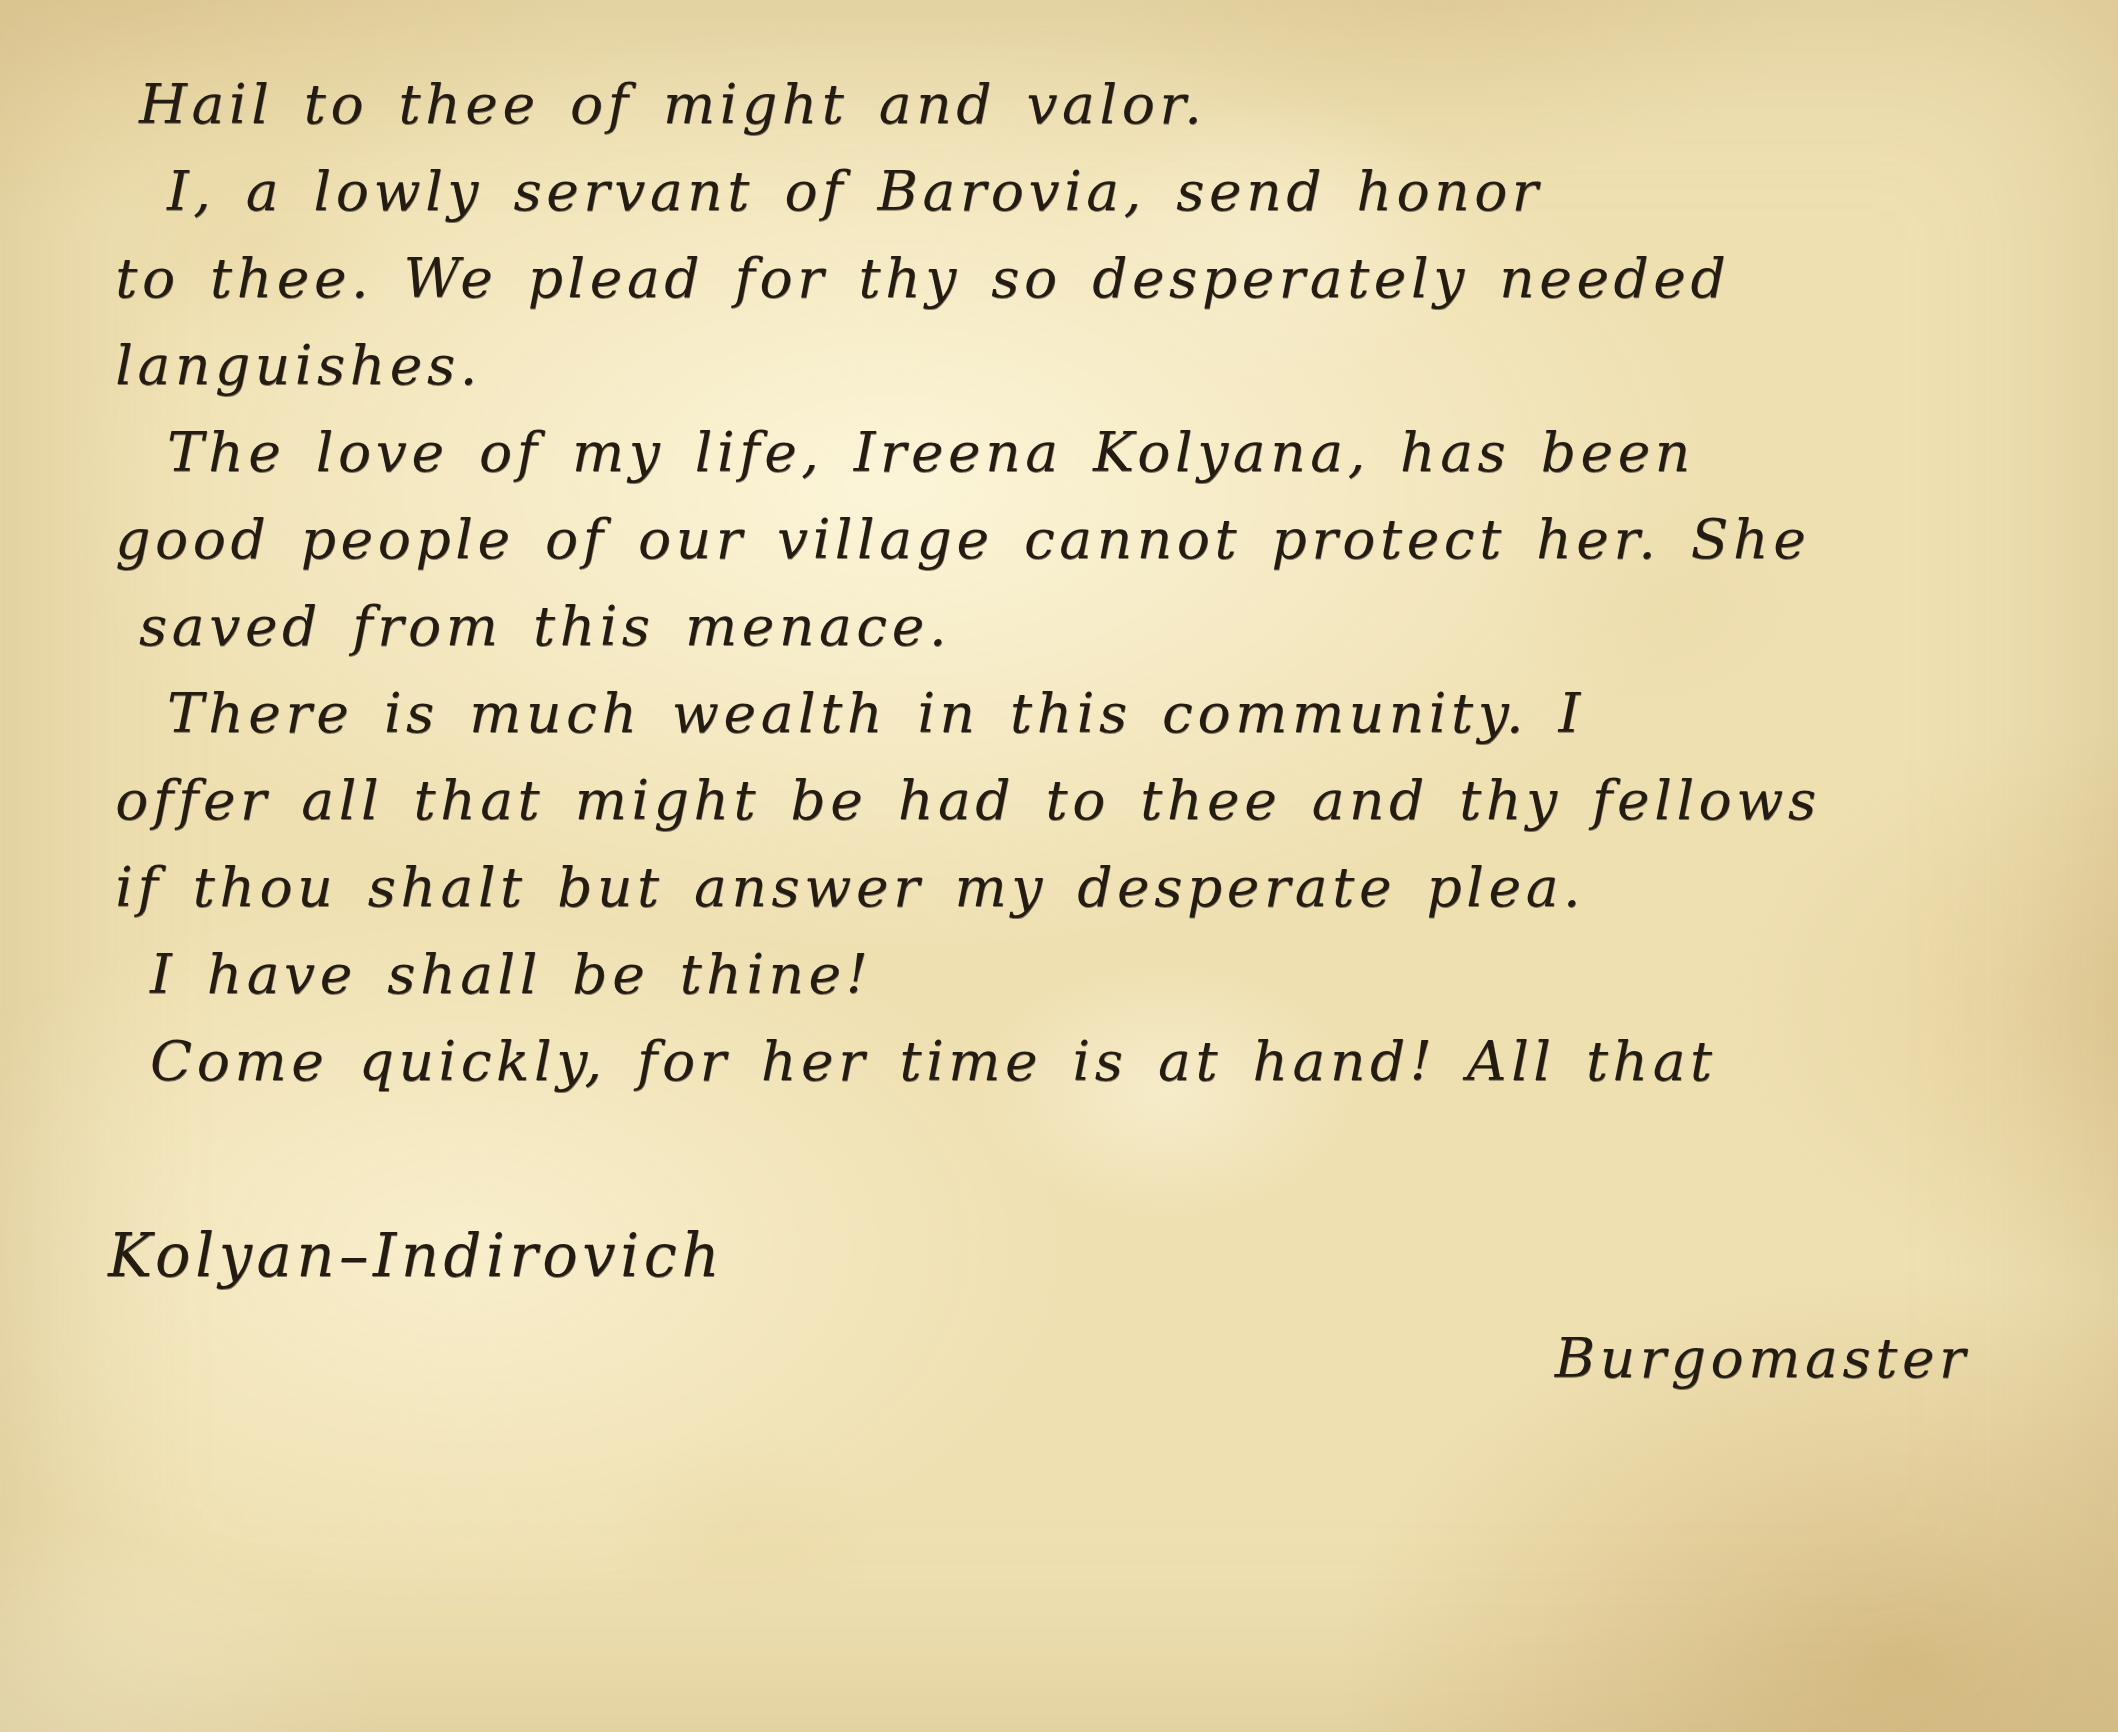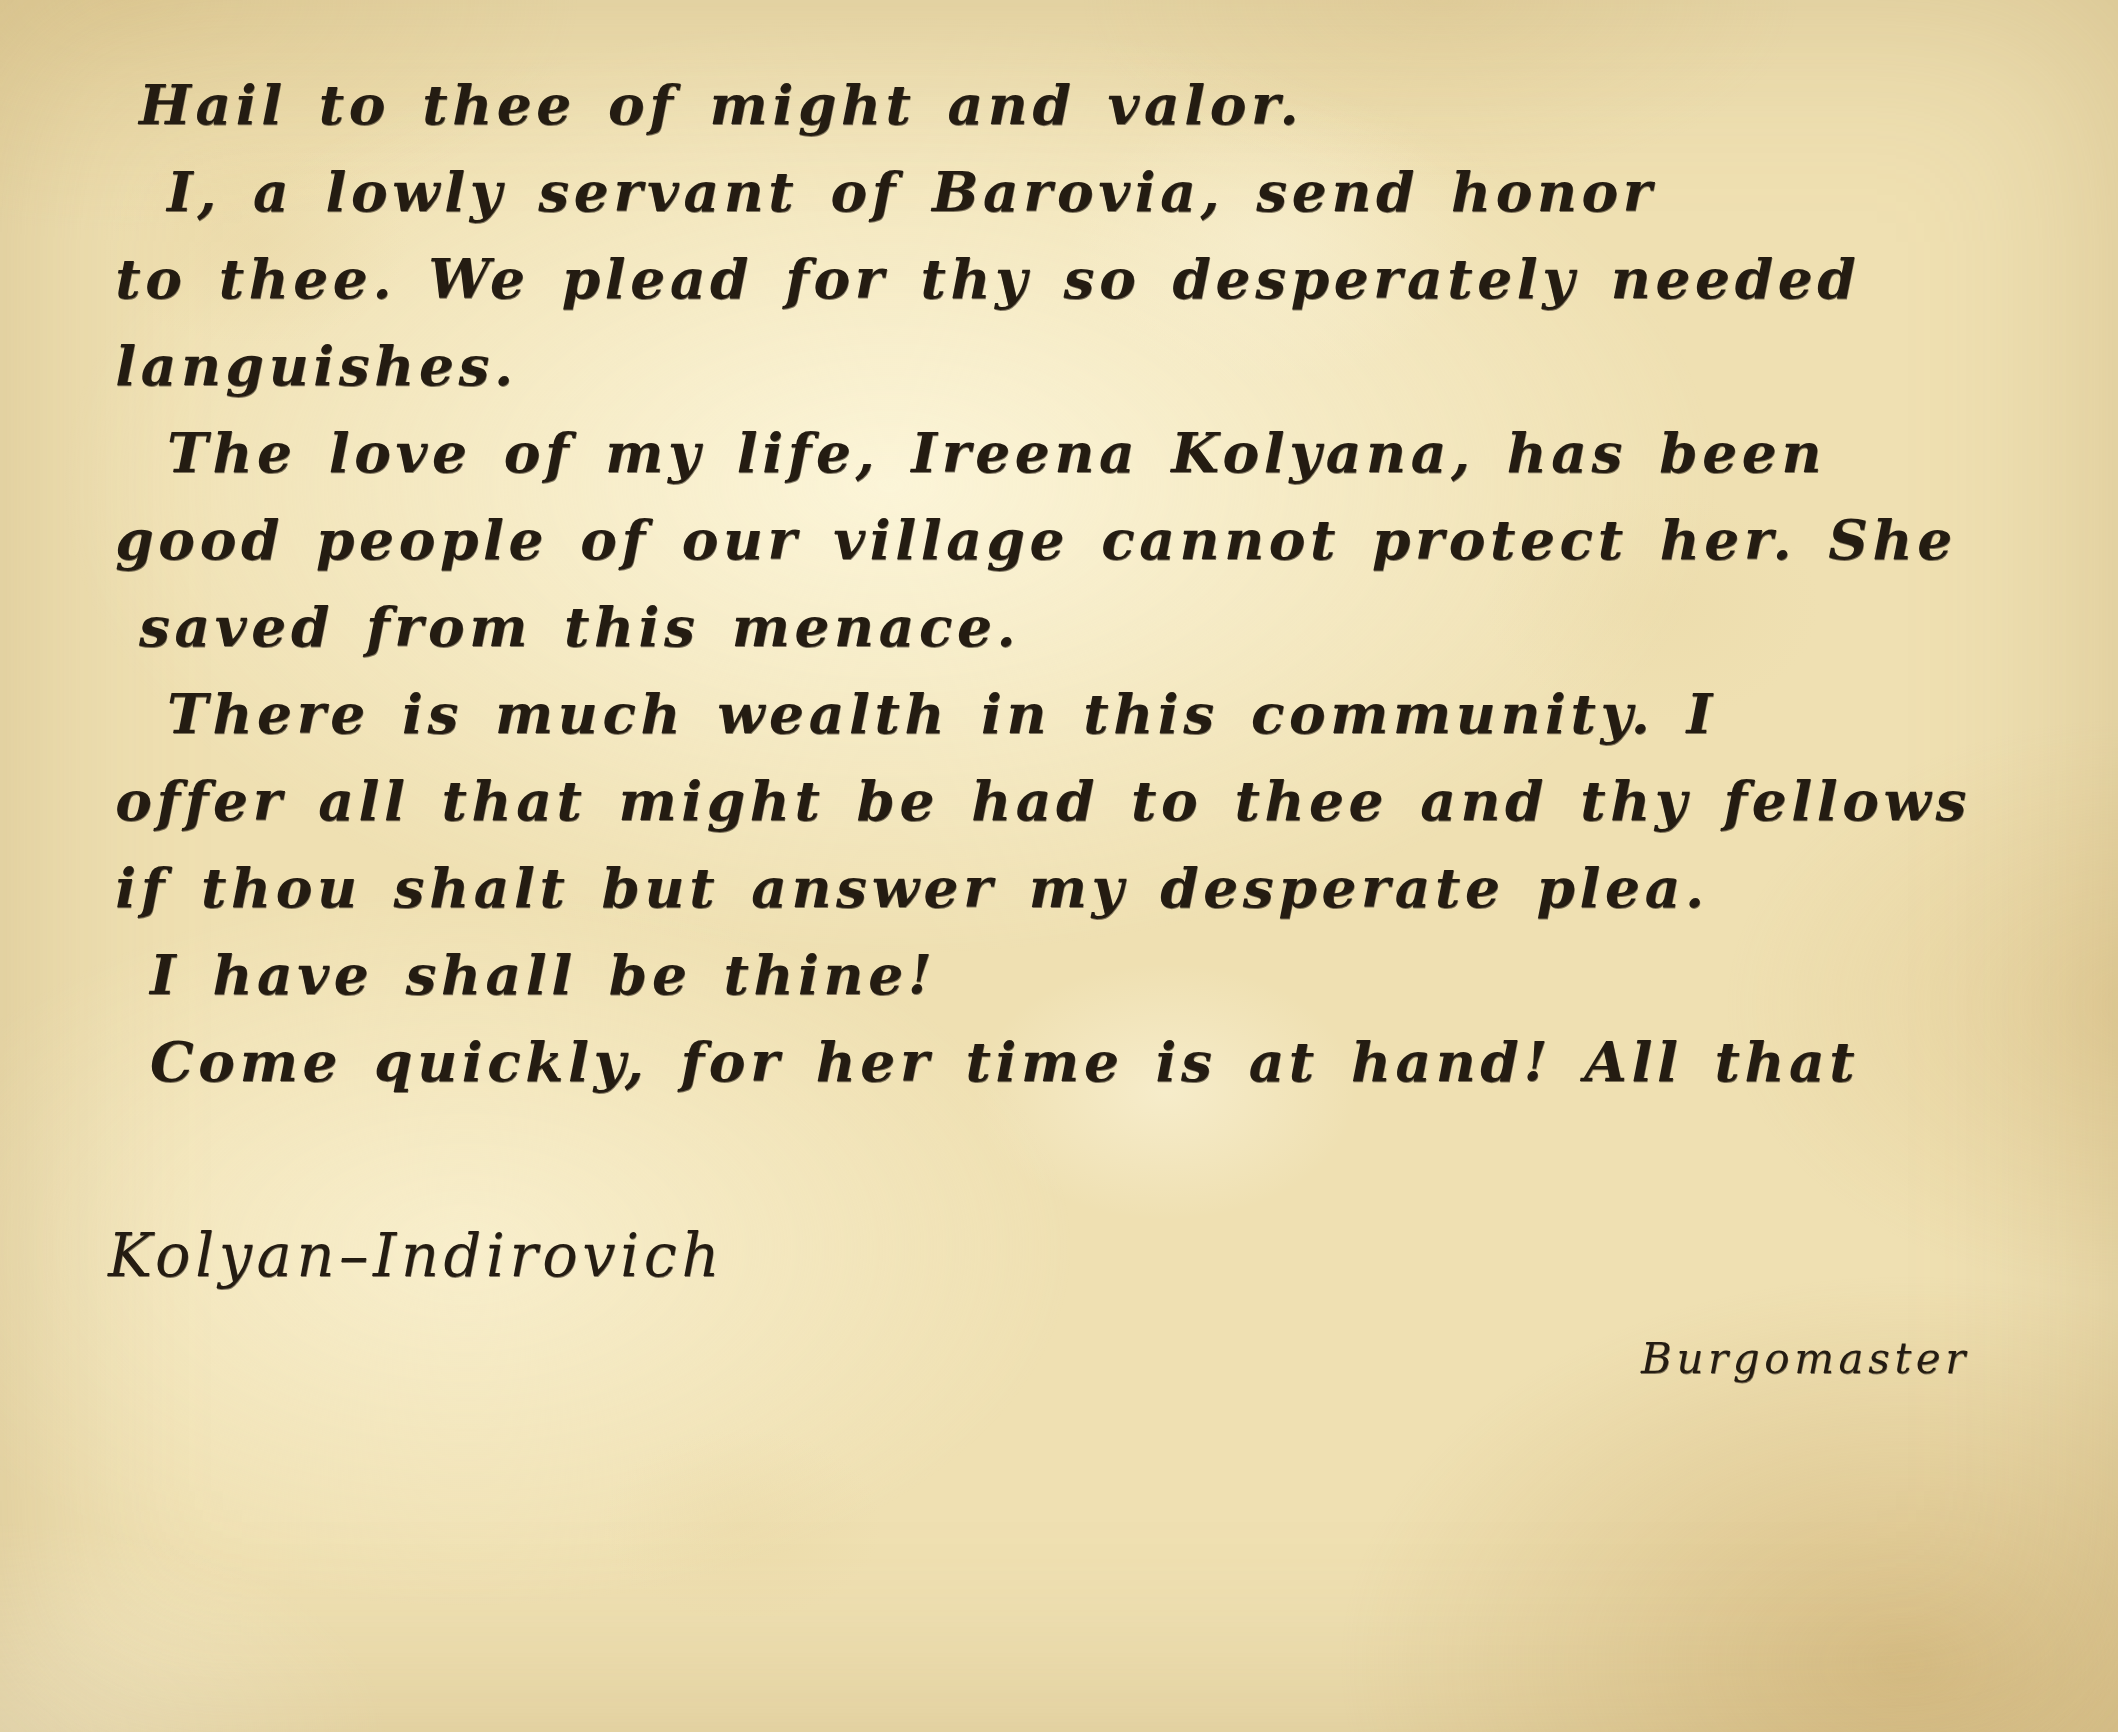--- a/index.html
+++ b/index.html
@@ -46,34 +46,34 @@
     right: 0;
     color: #241c12;
     font-style: italic;
     font-size: 55px;
     line-height: 87px;
     letter-spacing: 4.6px;
     word-spacing: 8.3px;
     white-space: nowrap;
     text-shadow: 0.5px 0.5px 0 rgba(36,28,18,0.55);
   }
-  .line { padding-left: 7.3px; font-weight: bold; }
+  .line { padding-left: 7.3px; }
   .line.ind-sm { padding-left: 31px; }
   .line.ind-md { padding-left: 42px; }
   .line.ind-lg { padding-left: 59px; }
   .signature {
     margin-top: 99px;
     padding-right: 158px;
     font-size: 59px;
     line-height: 103px;
   }
   .signature-title {
     text-align: right;
     padding-right: 149px;
-    font-size: 42px;
+    font-size: 55px;
     line-height: 103px;
   }
 </style>
 </head>
 <body>
 
 <div class="vignette"></div>
 <div class="mottle"></div>
 
 <div class="letter">

